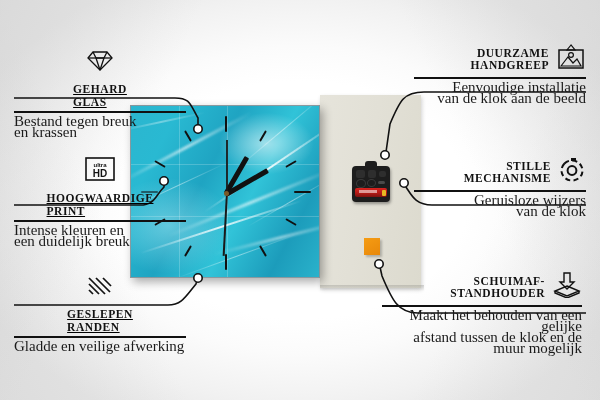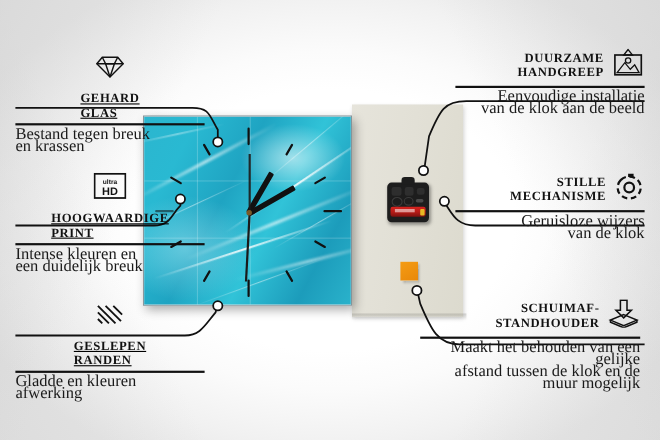--- a/index.html
+++ b/index.html
@@ -230,21 +230,21 @@
               <path d="M17,3 L25,11"></path>
         </g>
           </svg>
       </span>
       <div>
         <div class="co-title">GESLEPEN</div>
         <div class="co-title">RANDEN</div>
       </div>
     </div>
     <div class="co-rule" style="width:172px;"></div>
-    <div class="co-desc">Gladde en kleuren afwerking</div>
+    <div class="co-desc">Gladde en veilige afwerking</div>
   </div>
 
   <div class="callout right" style="left:414px;top:44px;width:172px;">
     <div class="co-head">
       <div>
         <div class="co-title">DUURZAME</div>
         <div class="co-title">HANDGREEP</div>
       </div>
       <span class="ico">
         <svg width="30" height="26" viewBox="0 0 30 26">

